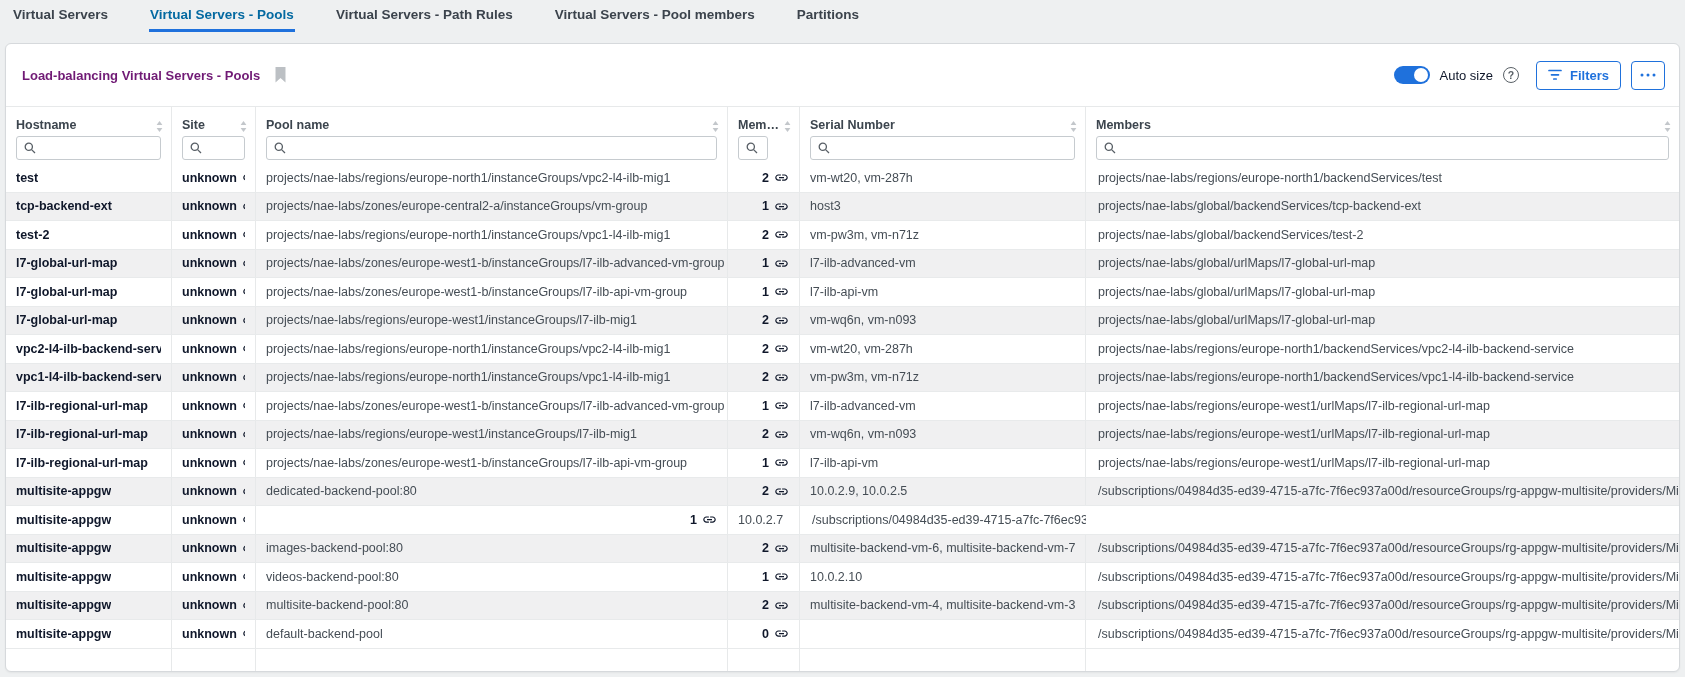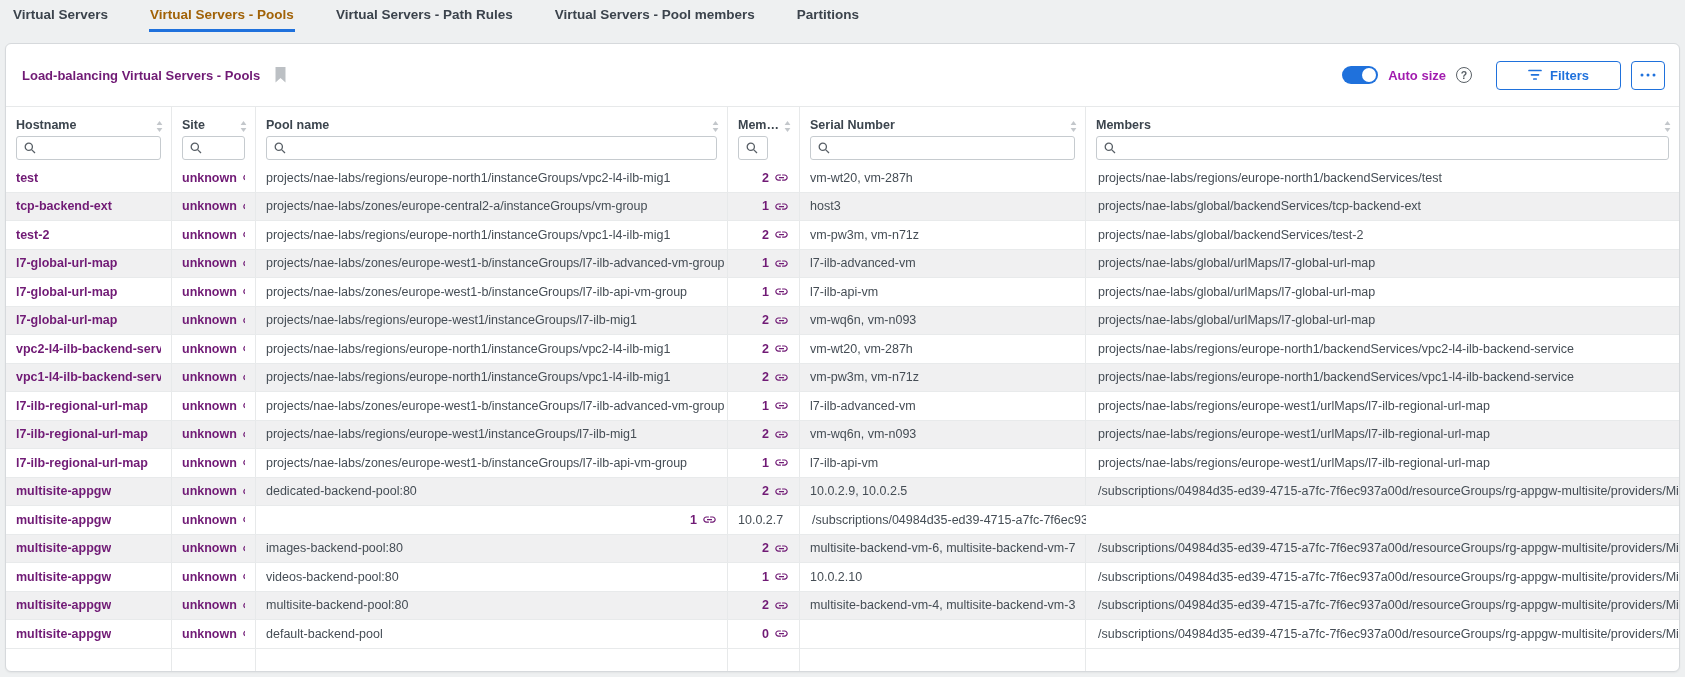--- a/index.html
+++ b/index.html
@@ -11,48 +11,48 @@
     -webkit-font-smoothing:antialiased;
   }
 
   
   .tabbar { display:flex; gap:40px; padding:0 12px; height:32px; align-items:stretch; }
   .tab {
     display:flex; align-items:center;
     font-size:13.5px; font-weight:700; color:#3b434c;
     border-bottom:3px solid transparent; padding:0 1px; cursor:pointer; white-space:nowrap;
   }
-  .tab.active { color:#a16207; border-bottom-color:#1f71dc; }
+  .tab.active { color:#0369a1; border-bottom-color:#1f71dc; }
 
   
   .card {
     margin:11px 5px 0 5px; height:629px; background:#fff;
     border:1px solid #d6d9dc; border-radius:6px; overflow:hidden;
     box-shadow:0 1px 2px rgba(0,0,0,.05);
     display:flex; flex-direction:column;
   }
   .card-header { display:flex; align-items:center; height:62px; padding:0 14px 0 16px; flex:0 0 auto; }
   .title { font-size:13px; font-weight:700; color:#701a75; }
   .bookmark { margin-left:14px; display:inline-flex; cursor:pointer; }
   .spacer { flex:1; }
   .controls { display:flex; align-items:center; gap:10px; }
   .toggle { width:36px; height:18px; border-radius:10px; background:#1f71dc; position:relative; cursor:pointer; flex:0 0 auto; }
   .toggle .knob { position:absolute; top:2px; right:2px; width:14px; height:14px; border-radius:50%; background:#fff; }
-  .toggle-label { font-size:13px; color:#a21caf; font-weight:700; }
+  .toggle-label { font-size:13px; color:#0f172a; font-weight:400; }
   .help {
     width:16px; height:16px; border:1.4px solid #5a6167; border-radius:50%;
     font-size:10.5px; font-weight:700; color:#5a6167;
     display:inline-flex; align-items:center; justify-content:center; cursor:pointer;
   }
   .btn {
     display:inline-flex; align-items:center; gap:8px; background:#fff;
     border:1px solid #1f71dc; color:#1f71dc; border-radius:4px;
     font-family:inherit; font-size:13px; font-weight:700; cursor:pointer;
   }
-  .btn.filters { height:29px; padding:0 31px; margin-left:14px; }
+  .btn.filters { height:29px; padding:0 11px; margin-left:7px; }
   .btn.more { height:29px; width:34px; justify-content:center; }
 
   
   .table { flex:1; display:flex; flex-direction:column; min-height:0; font-size:12.5px; }
   .grid { display:grid; grid-template-columns:166px 84px 472px 72px 286px minmax(0,1fr); }
   .thead { border-top:1px solid #e7e9ea; flex:0 0 auto; }
   .thead-labels .th {
     height:26px; display:flex; align-items:flex-end; justify-content:space-between;
     padding:0 8px 1px 10px; border-right:1px solid #e7e9ea; cursor:pointer;
   }
@@ -73,21 +73,21 @@
   .tbody { flex:0 0 auto; }
   .tr { height:28.5px; border-bottom:1px solid #e8eaeb; }
   .tr.striped { background:#f0f0f1; }
   .td {
     display:flex; align-items:center; padding:0 10px; border-right:1px solid #e7e9ea;
     white-space:nowrap; overflow:hidden; color:#454d55;
   }
   .td:last-child { border-right:none; padding-left:12px; }
   .td.col-count { justify-content:flex-end; }
   .cell-link {
-    color:#701a75; font-weight:700; text-decoration:none; cursor:pointer;
+    color:#0f172a; font-weight:700; text-decoration:none; cursor:pointer;
     display:inline-flex; align-items:center; gap:5px; overflow:hidden;
   }
   .link-icon { flex:0 0 auto; }
   .tfiller { flex:1; }
   .tfiller .fcell { border-right:1px solid #e7e9ea; height:100%; }
   .tfiller .fcell:last-child { border-right:none; }
 </style>
 </head>
 <body>
 

